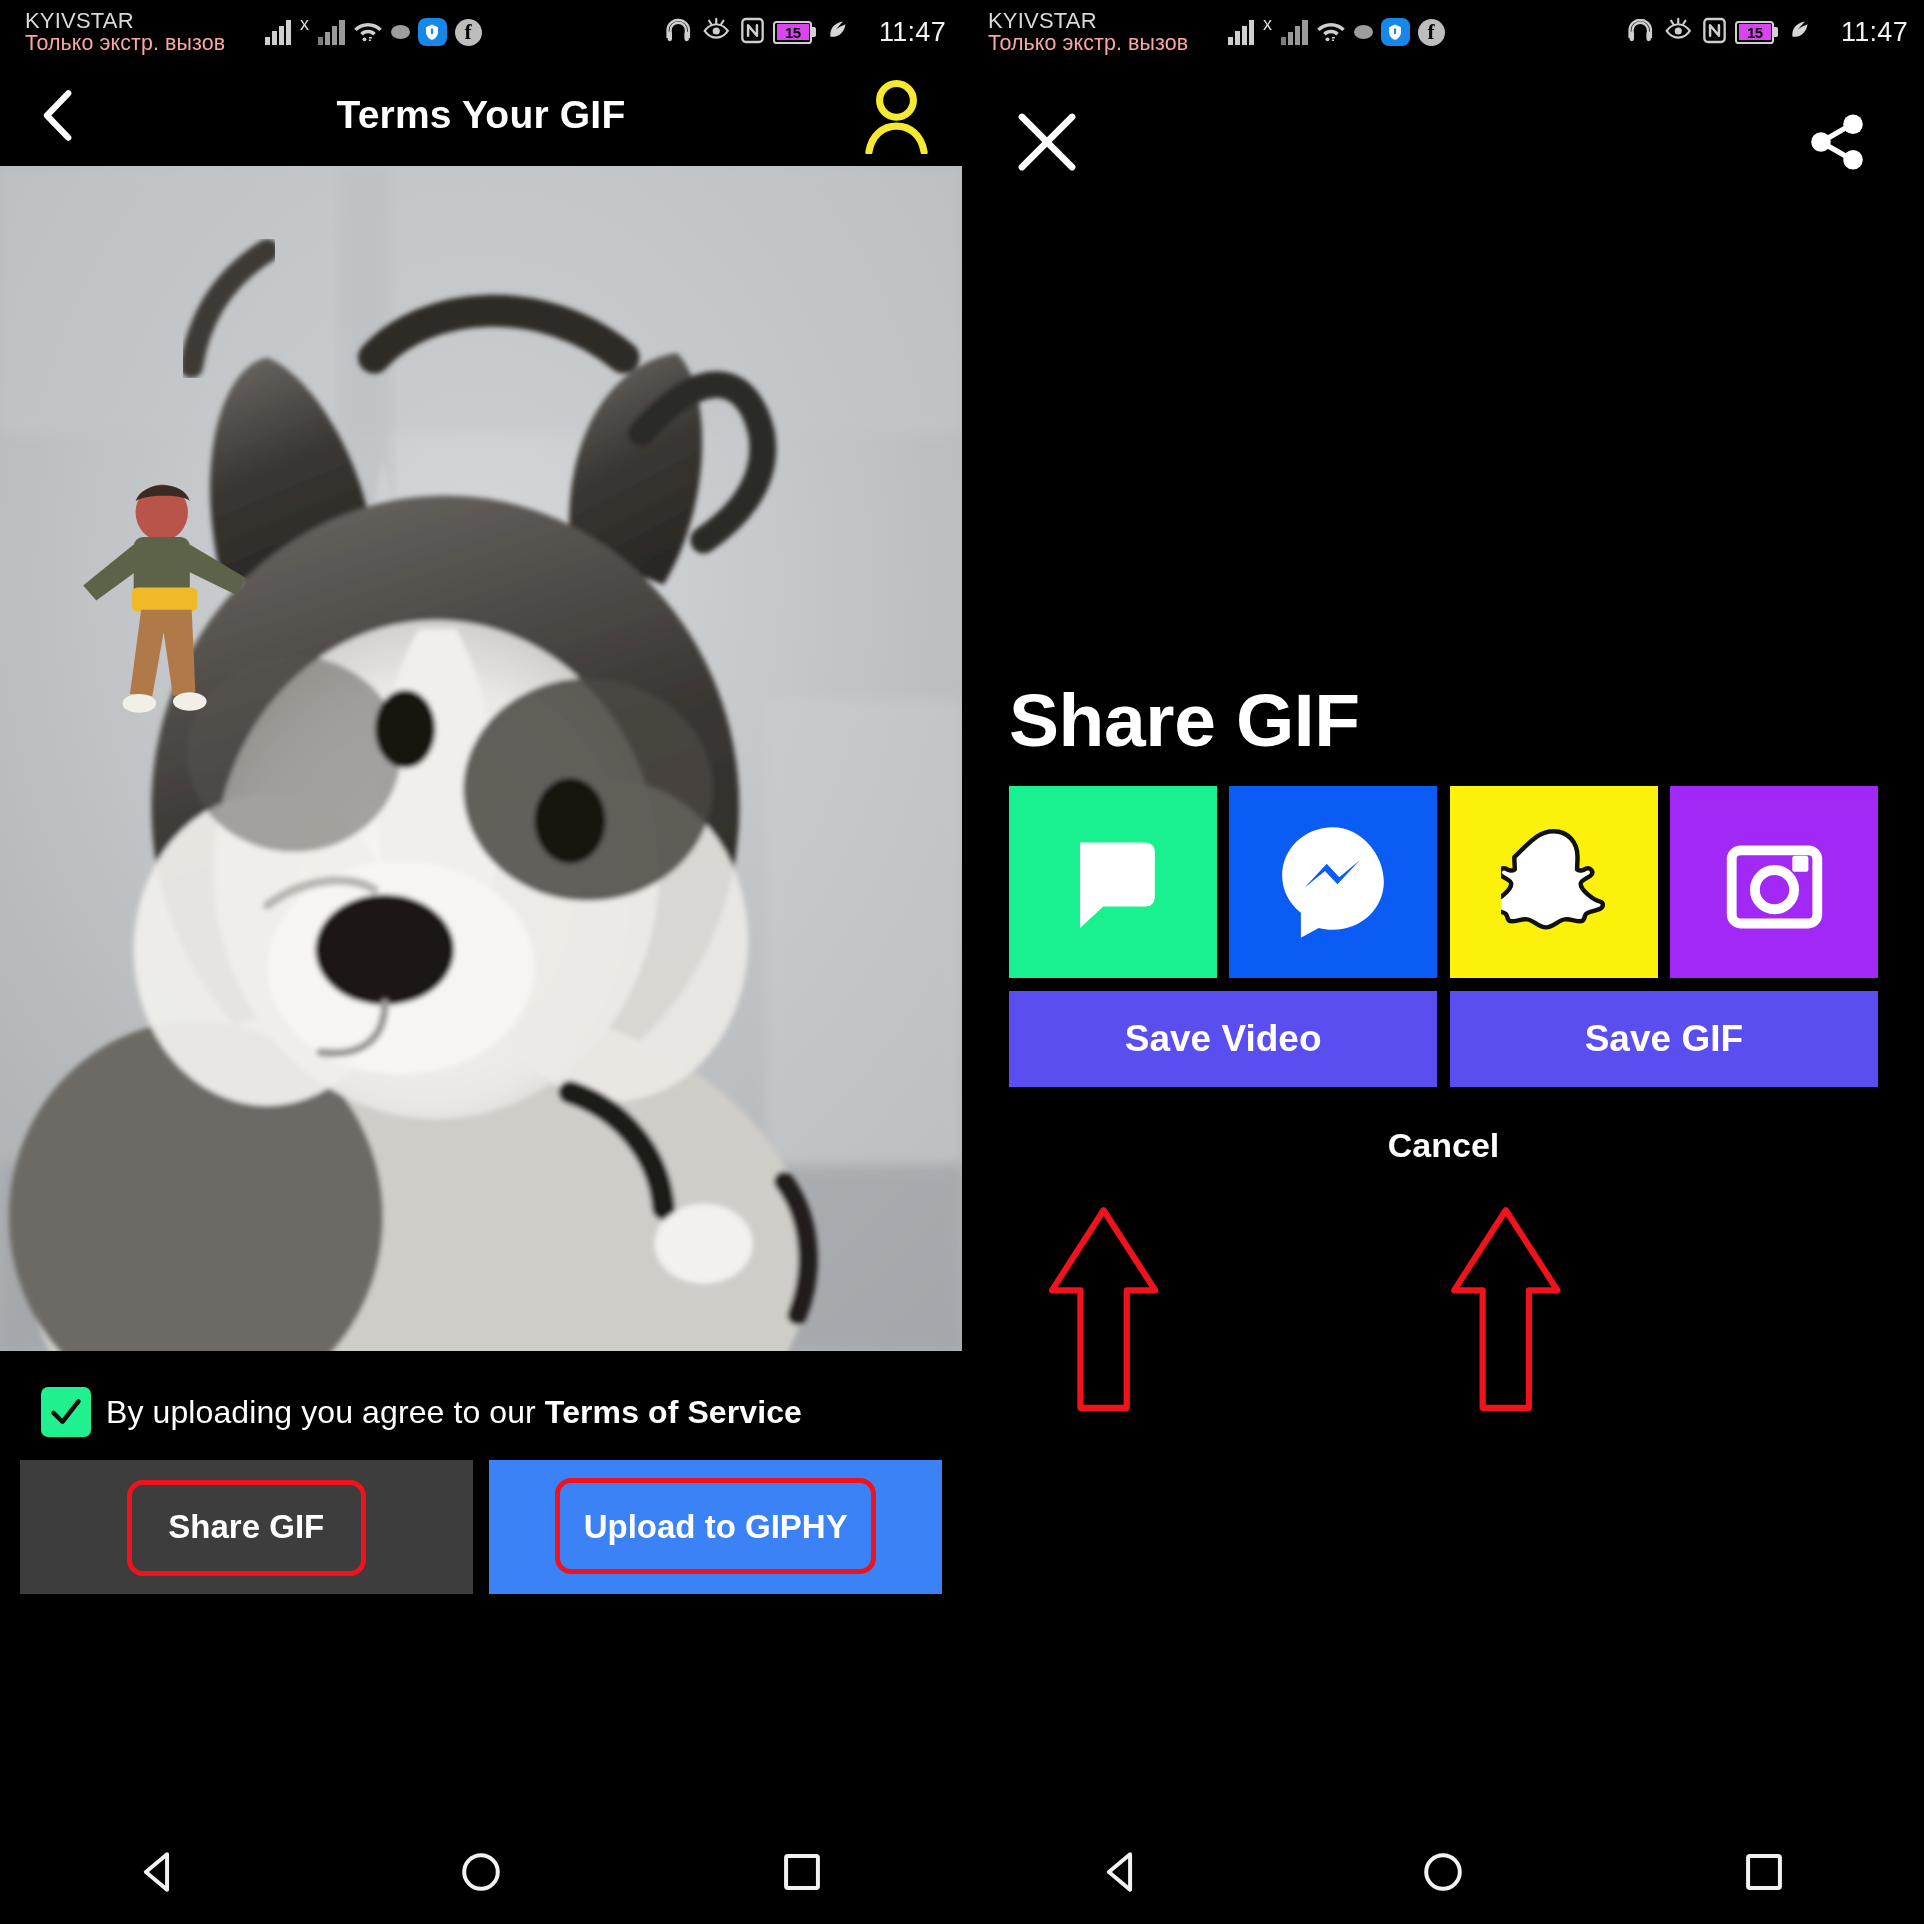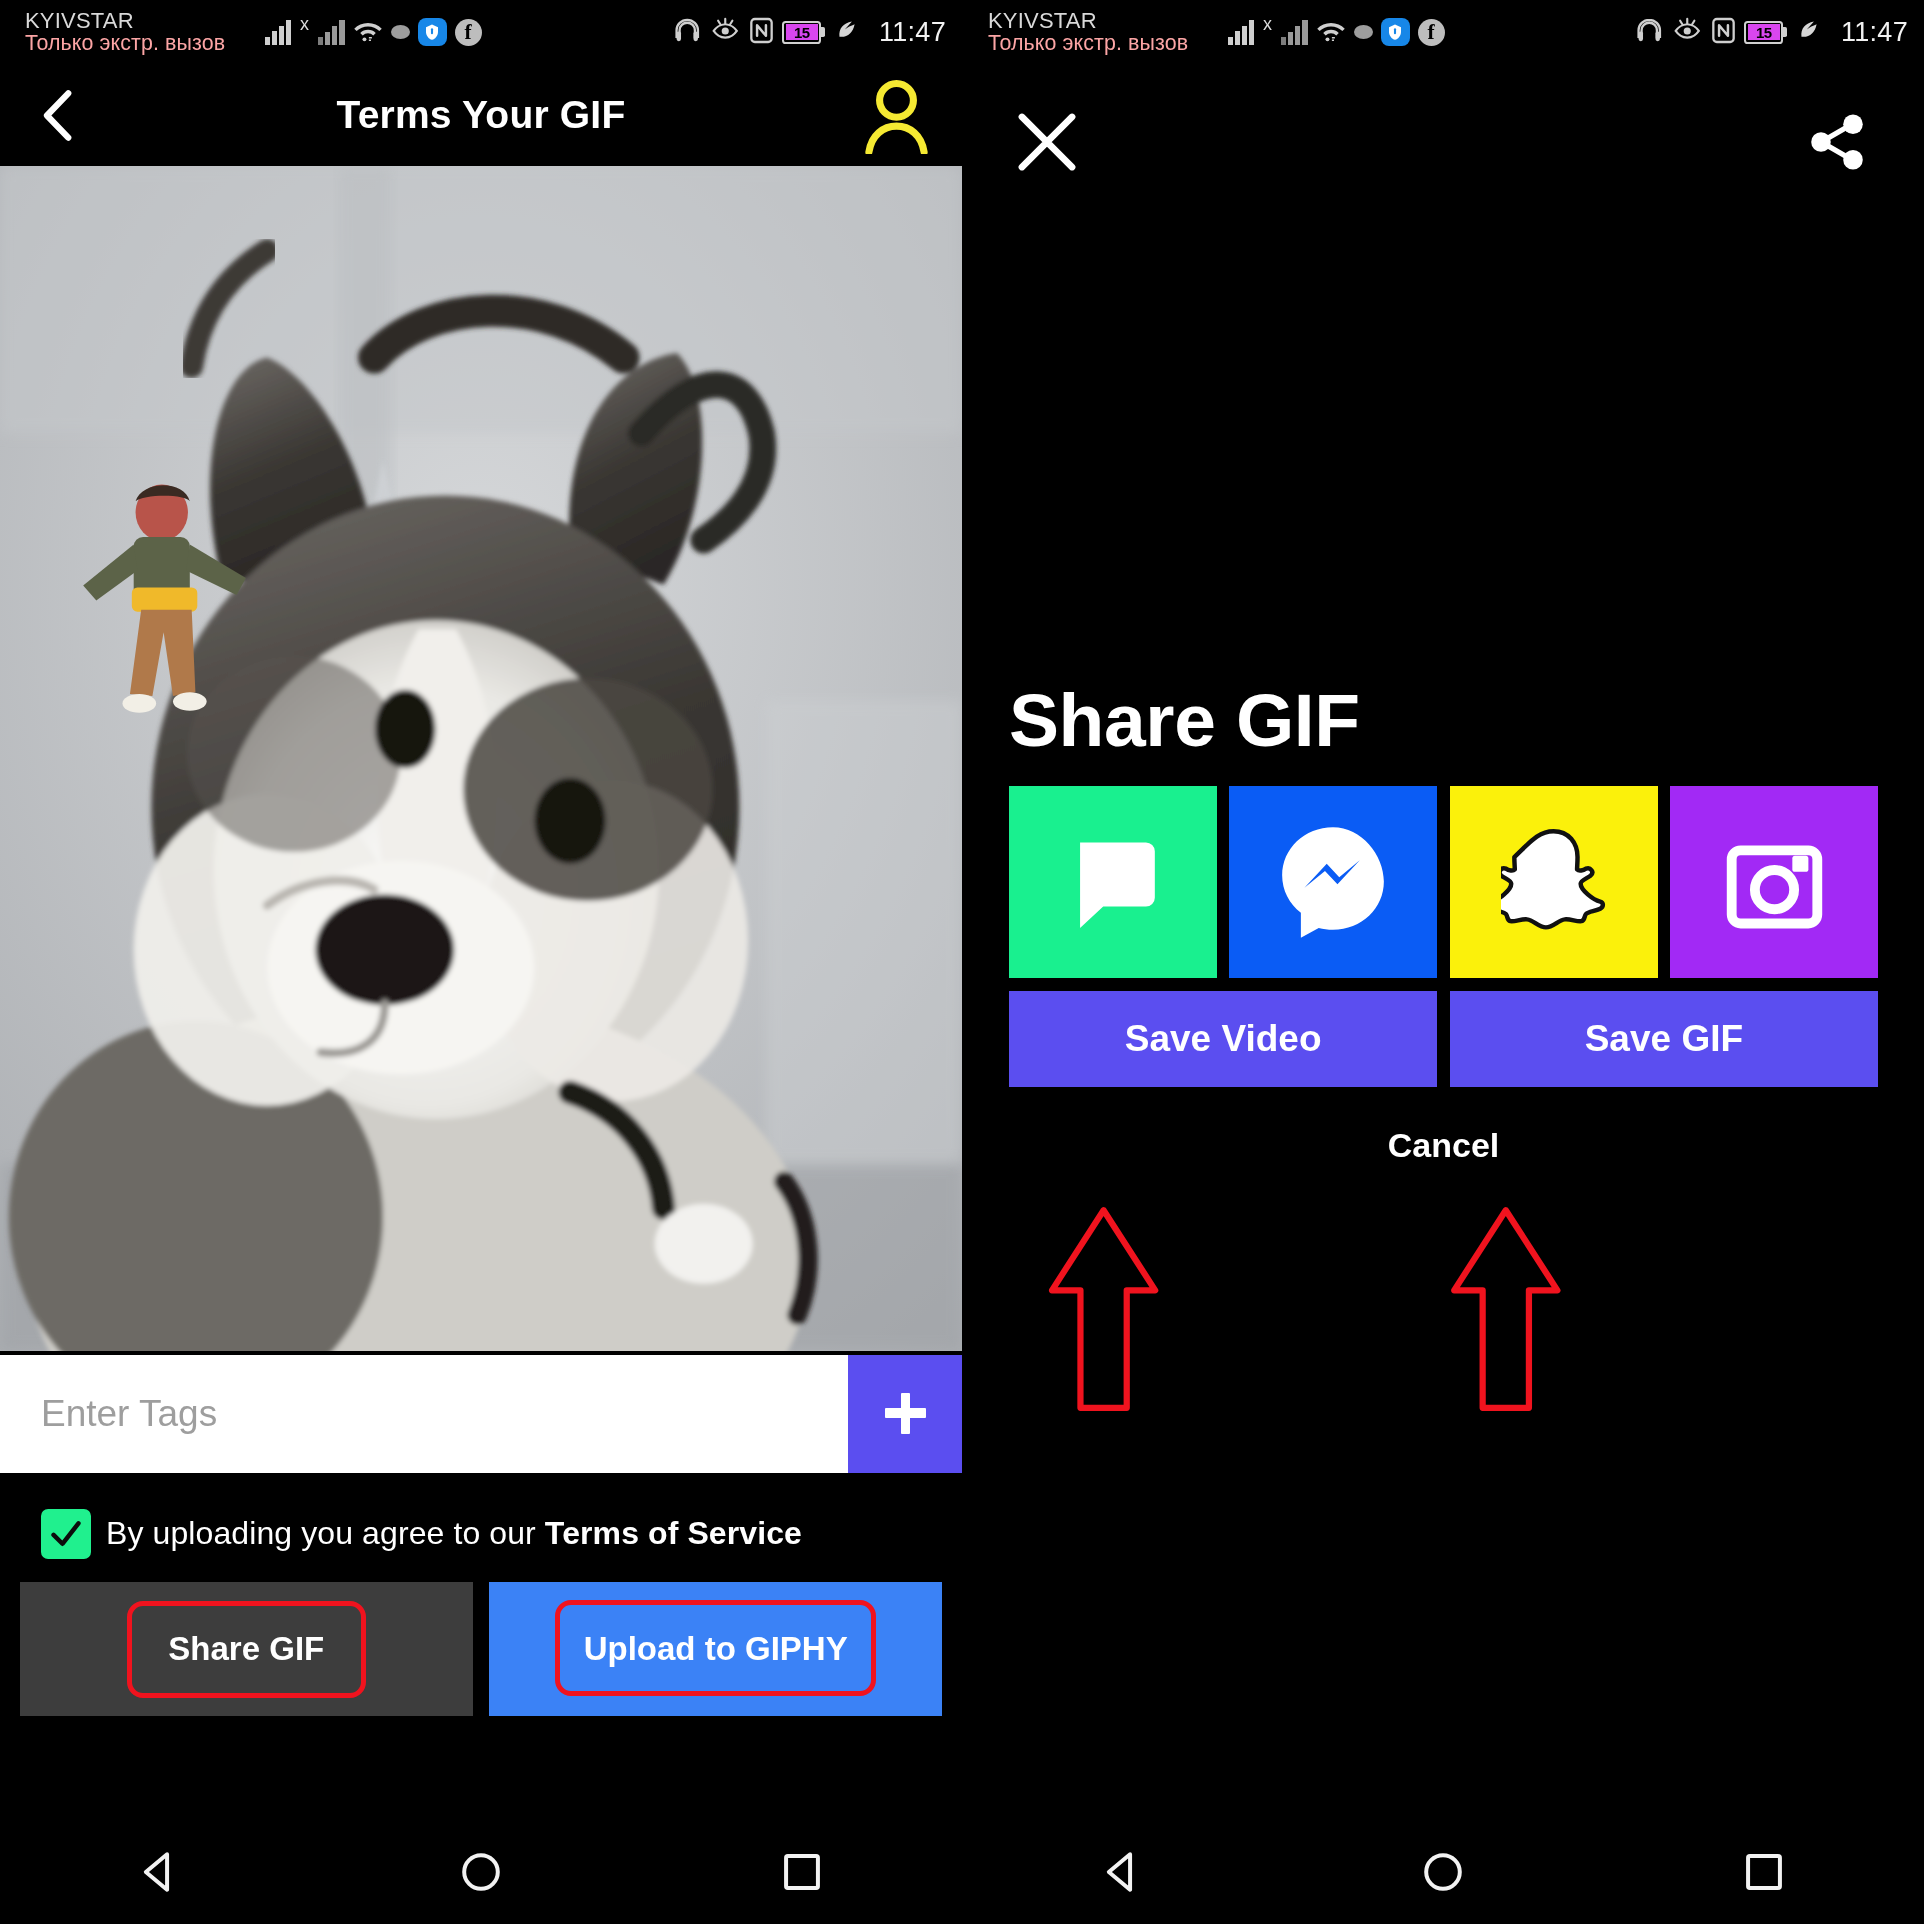--- a/index.html
+++ b/index.html
@@ -77,21 +77,21 @@
   .batt-body {
     border: 2.7px solid #d0d0d0; border-radius: 3.6px;
     width: 39px; height: 23px; display:flex; align-items:center; padding:1.8px;
     position: relative;
   }
   .batt-fill { background:#d946ef; color:#000; font-size:15px; font-weight:bold;
                height:100%; width:100%; display:flex; align-items:center; justify-content:center;
                letter-spacing: -0.4px; }
   .batt-tip { width:3.6px; height:10.7px; background:#d0d0d0; border-radius:0 1.8px 1.8px 0; }
 
-  .clock { font-size: 27px; color: #f2f2f2; letter-spacing: 0.3px; margin-left: 13px; }
+  .clock { font-size: 27px; color: #f2f2f2; letter-spacing: 0.3px; margin-left: 22px; }
 
   
   .appbar {
     height: 102px; width: 100%;
     display: flex; align-items: center;
     padding: 0 25px;
     position: relative;
   }
   .back-chevron {
     width: 66px; height: 66px;
@@ -404,26 +404,20 @@
           <path d="M62 76 L8 120 L22 136 L66 104 Z" fill="#5c6348"></path>
           <path d="M122 76 L182 112 L172 130 L118 104 Z" fill="#5c6348"></path>
           <rect x="60" y="122" width="70" height="26" rx="6" fill="#f0b92a"></rect>
           <path d="M70 146 L58 236 L82 238 L94 170 L104 238 L128 234 L124 146 Z" fill="#b0794a"></path>
           <ellipse cx="68" cy="246" rx="18" ry="10" fill="#f2efe6"></ellipse>
           <ellipse cx="122" cy="244" rx="18" ry="10" fill="#f2efe6"></ellipse>
         </g>
       </svg>
     </div>
 
-    <div class="tags-row">
-      <input class="tags-input" type="text" placeholder="Enter Tags" style="">
-      <button class="add-btn">
-        <span class="plus"></span>
-      </button>
-    </div>
 
     <div class="tos-row">
       <span class="checkbox">
         <svg width="36" height="32" viewBox="0 0 40 36">
             <path d="M6 19 L16 29 L34 6" stroke="#0c0c0c" stroke-width="5" fill="none" stroke-linecap="round" stroke-linejoin="round"></path>
           </svg>
       </span>
       <span class="tos-text"><span>By uploading you agree to our </span><b>Terms of Service</b></span>
     </div>
 

